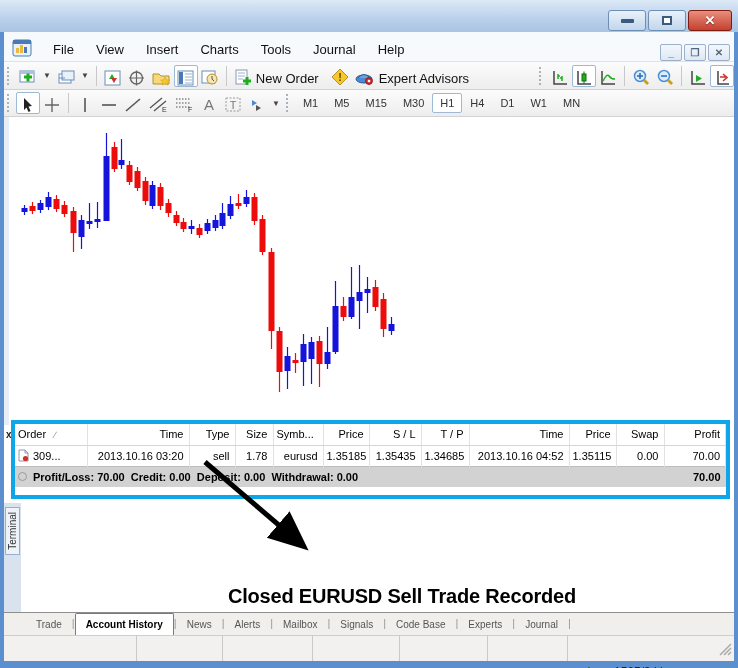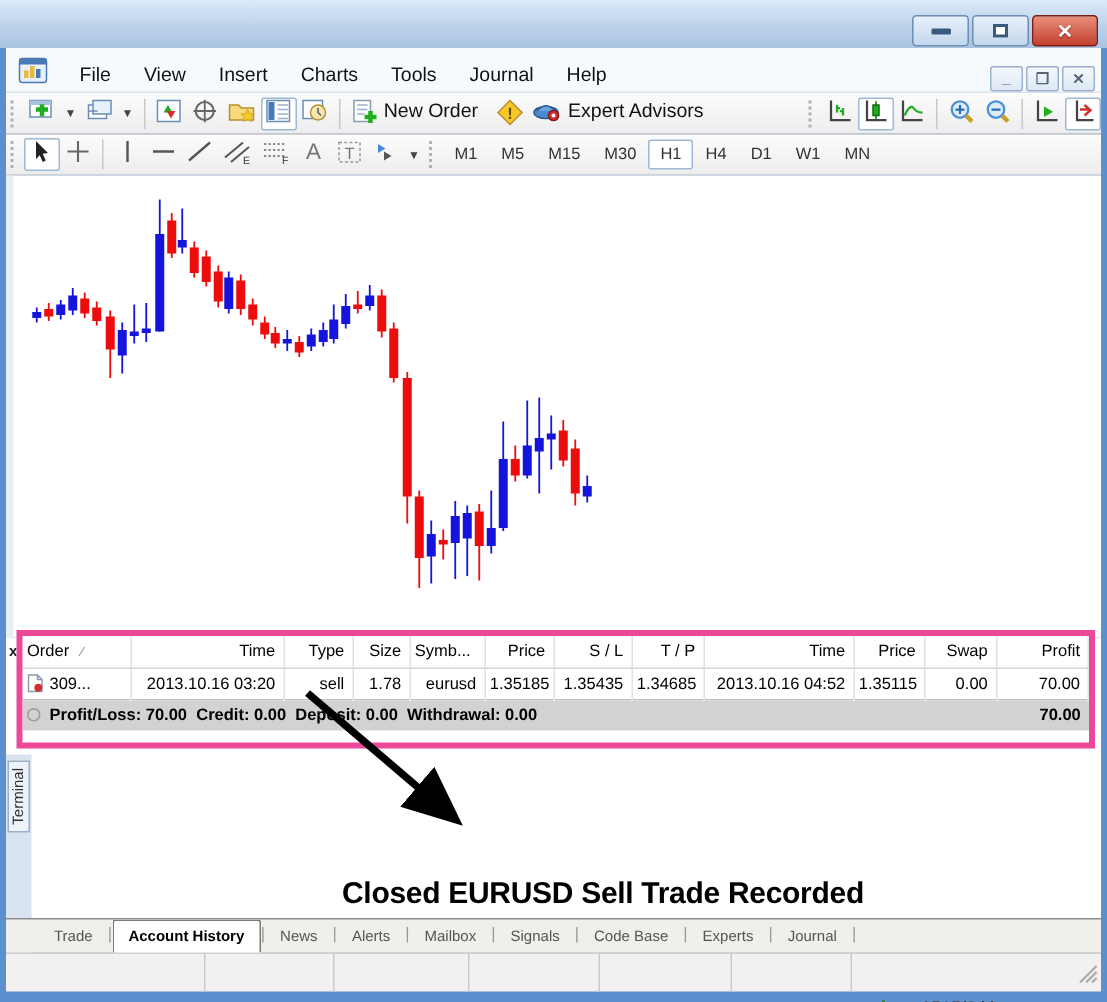--- a/index.html
+++ b/index.html
@@ -26,37 +26,37 @@
   .cbtn { width:22px; height:17px; border:1px solid #9ab0cc; border-radius:2px;
     background:linear-gradient(#f4f8fc,#dde8f4); color:#55667a; font-size:10px; font-weight:bold;
     display:flex; align-items:center; justify-content:center; }
 
   .toolbar { position:absolute; left:4px; width:730px; background:linear-gradient(#fcfcfc,#ededed);
     border-bottom:1px solid #d2d2d2; display:flex; align-items:center; }
   .toolbar1 { top:62px; height:28px; }
   .toolbar2 { top:90px; height:27px; }
   .handle { width:5px; height:18px; border-left:2px dotted #aab2bb; margin:0 4px 0 3px; }
   .sep { width:1px; height:20px; background:#c8c8c8; margin:0 4px; }
-  .tbtn { height:22px; min-width:24px; padding:0 2px; display:flex; align-items:flex-start; justify-content:center;
+  .tbtn { height:22px; min-width:24px; padding:0 2px; display:flex; align-items:flex-end; justify-content:center;
     border:1px solid transparent; border-radius:2px; position:relative; }
   .tbtn.pressed { background:#fff; border-color:#9db9d4; }
   .drop { font-size:8px; color:#444; padding:0 3px; }
   .tlabel { font-size:13px; color:#111; padding:0 6px 0 4px; }
   .glyph { font-size:14px; color:#555; }
   .tf-btn { font-size:11px; color:#333; padding:3px 7px; border:1px solid transparent; border-radius:2px; }
   .tf-btn.active { background:#fff; border-color:#9db9d4; }
 
   
   .chart { position:absolute; left:4px; top:117px; width:730px; height:308px; background:#fff;
     border-left:5px solid #e8eef6; }
 
   
   .terminal { position:absolute; left:4px; top:425px; width:730px; height:187px; background:#fff; }
   .terminal-close { position:absolute; left:2px; top:5px; font-size:10px; font-weight:bold; color:#222; line-height:10px; }
-  .hl-box { position:absolute; left:7px; top:-5px; width:719px; height:79px; border:4px solid #ec4899; background:#fff; }
+  .hl-box { position:absolute; left:7px; top:-5px; width:719px; height:79px; border:4px solid #0ea5e9; background:#fff; }
   table.acct { width:100%; border-collapse:collapse; font-size:11px; table-layout:fixed; }
   table.acct th, table.acct td { padding:2px 5px 2px 3px; white-space:nowrap; overflow:hidden;
     border-right:1px solid #e2e2e2; font-weight:normal; color:#000; }
   table.acct thead th { text-align:right; height:21px; border-bottom:1px solid #d5d5d5; background:#fff; }
   table.acct th.l, table.acct td.l { text-align:left; }
   table.acct td { text-align:right; height:21px; }
   tr.summary td { background:#d2d2d2; font-weight:bold; border-right:none; border-top:1px solid #bdbdbd; }
   .sort-ind { color:#888; font-size:9px; padding-left:8px; }
   .ordcell { display:flex; align-items:center; gap:4px; }
   .sum-left { display:flex; align-items:center; gap:6px; }

